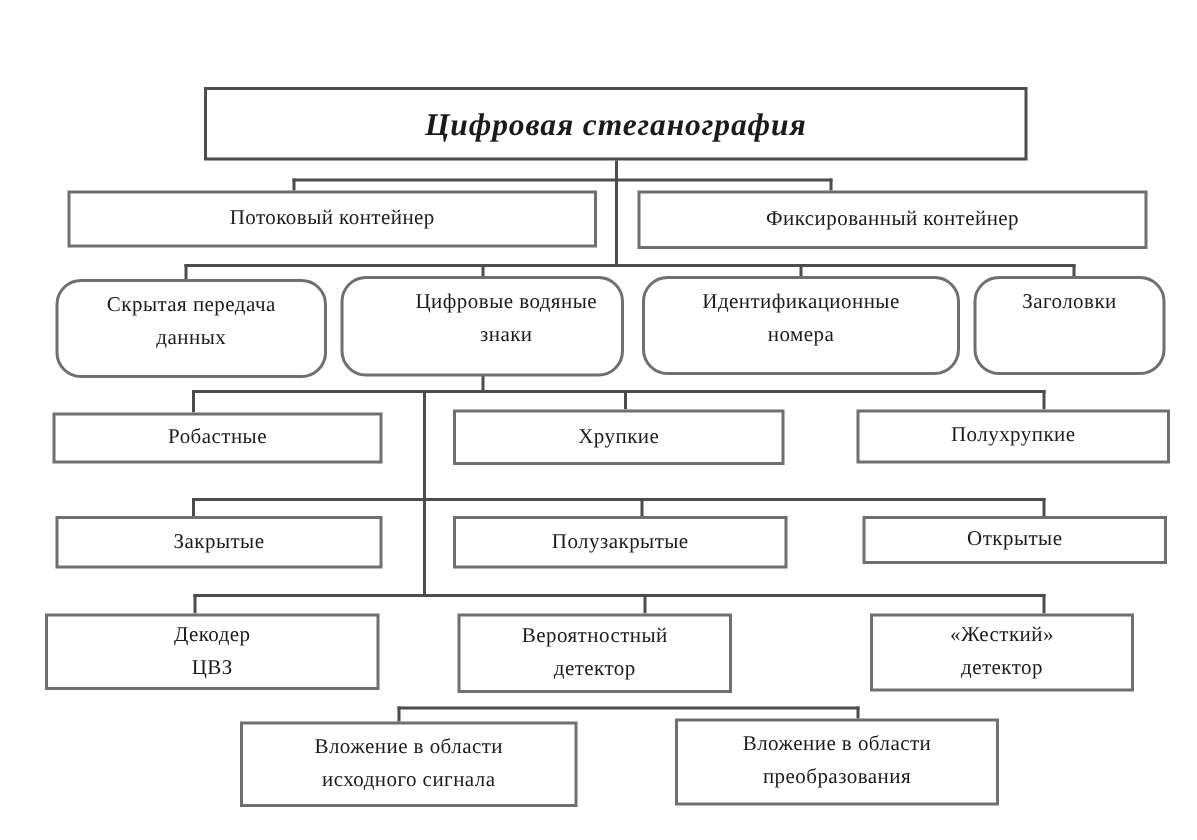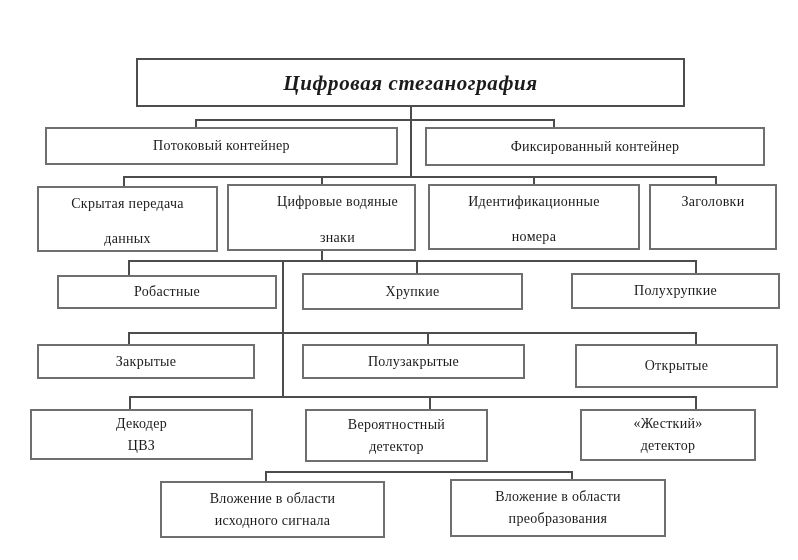--- a/index.html
+++ b/index.html
@@ -20,21 +20,21 @@
   .node{
     position:absolute;
     box-sizing:border-box;
     border:2px solid var(--box-border);
     background:var(--bg);
     display:flex;flex-direction:column;
     align-items:center;justify-content:center;
     text-align:center;
     font-size:14px;line-height:22px;letter-spacing:.3px;
   }
-  .node.top-align{justify-content:space-between;padding-top:5px;}
+  .node.top-align{justify-content:flex-start;padding-top:5px;border-radius:17px;}
   .title-box{
     font-size:21px;font-weight:bold;font-style:italic;
     border-color:#4d4d4d;letter-spacing:.6px;
   }
   .nl{white-space:nowrap;}
   .ln{position:absolute;background:var(--line);}
 </style>
 </head>
 <body>
 
@@ -99,41 +99,41 @@
 
   <div class="node top-align" style="left:428px;top:184px;width:212px;height:66px;">
     <div class="nl">Идентификационные</div>
     <div class="nl">номера</div>
   </div>
 
   <div class="node top-align" style="left:649px;top:184px;width:128px;height:66px;">
     <div class="nl">Заголовки</div>
   </div>
 
-  <div class="node" style="left:35px;top:275px;width:220px;height:34px;margin-left:22px;">
+  <div class="node" style="left:35px;top:275px;width:220px;height:34px;">
     <div class="nl">Робастные</div>
   </div>
 
   <div class="node" style="left:302px;top:273px;width:221px;height:37px;">
     <div class="nl">Хрупкие</div>
   </div>
 
   <div class="node" style="left:571px;top:273px;width:209px;height:36px;">
     <div class="nl">Полухрупкие</div>
   </div>
 
   <div class="node" style="left:37px;top:344px;width:218px;height:35px;">
     <div class="nl">Закрытые</div>
   </div>
 
   <div class="node" style="left:302px;top:344px;width:223px;height:35px;">
     <div class="nl">Полузакрытые</div>
   </div>
 
-  <div class="node" style="left:575px;top:344px;width:203px;height:44px;">
+  <div class="node" style="left:575px;top:344px;width:203px;height:32px;">
     <div class="nl">Открытые</div>
   </div>
 
   <div class="node" style="left:30px;top:409px;width:223px;height:51px;">
     <div class="nl">Декодер</div>
     <div class="nl">ЦВЗ</div>
   </div>
 
   <div class="node" style="left:305px;top:409px;width:183px;height:53px;">
     <div class="nl">Вероятностный</div>

